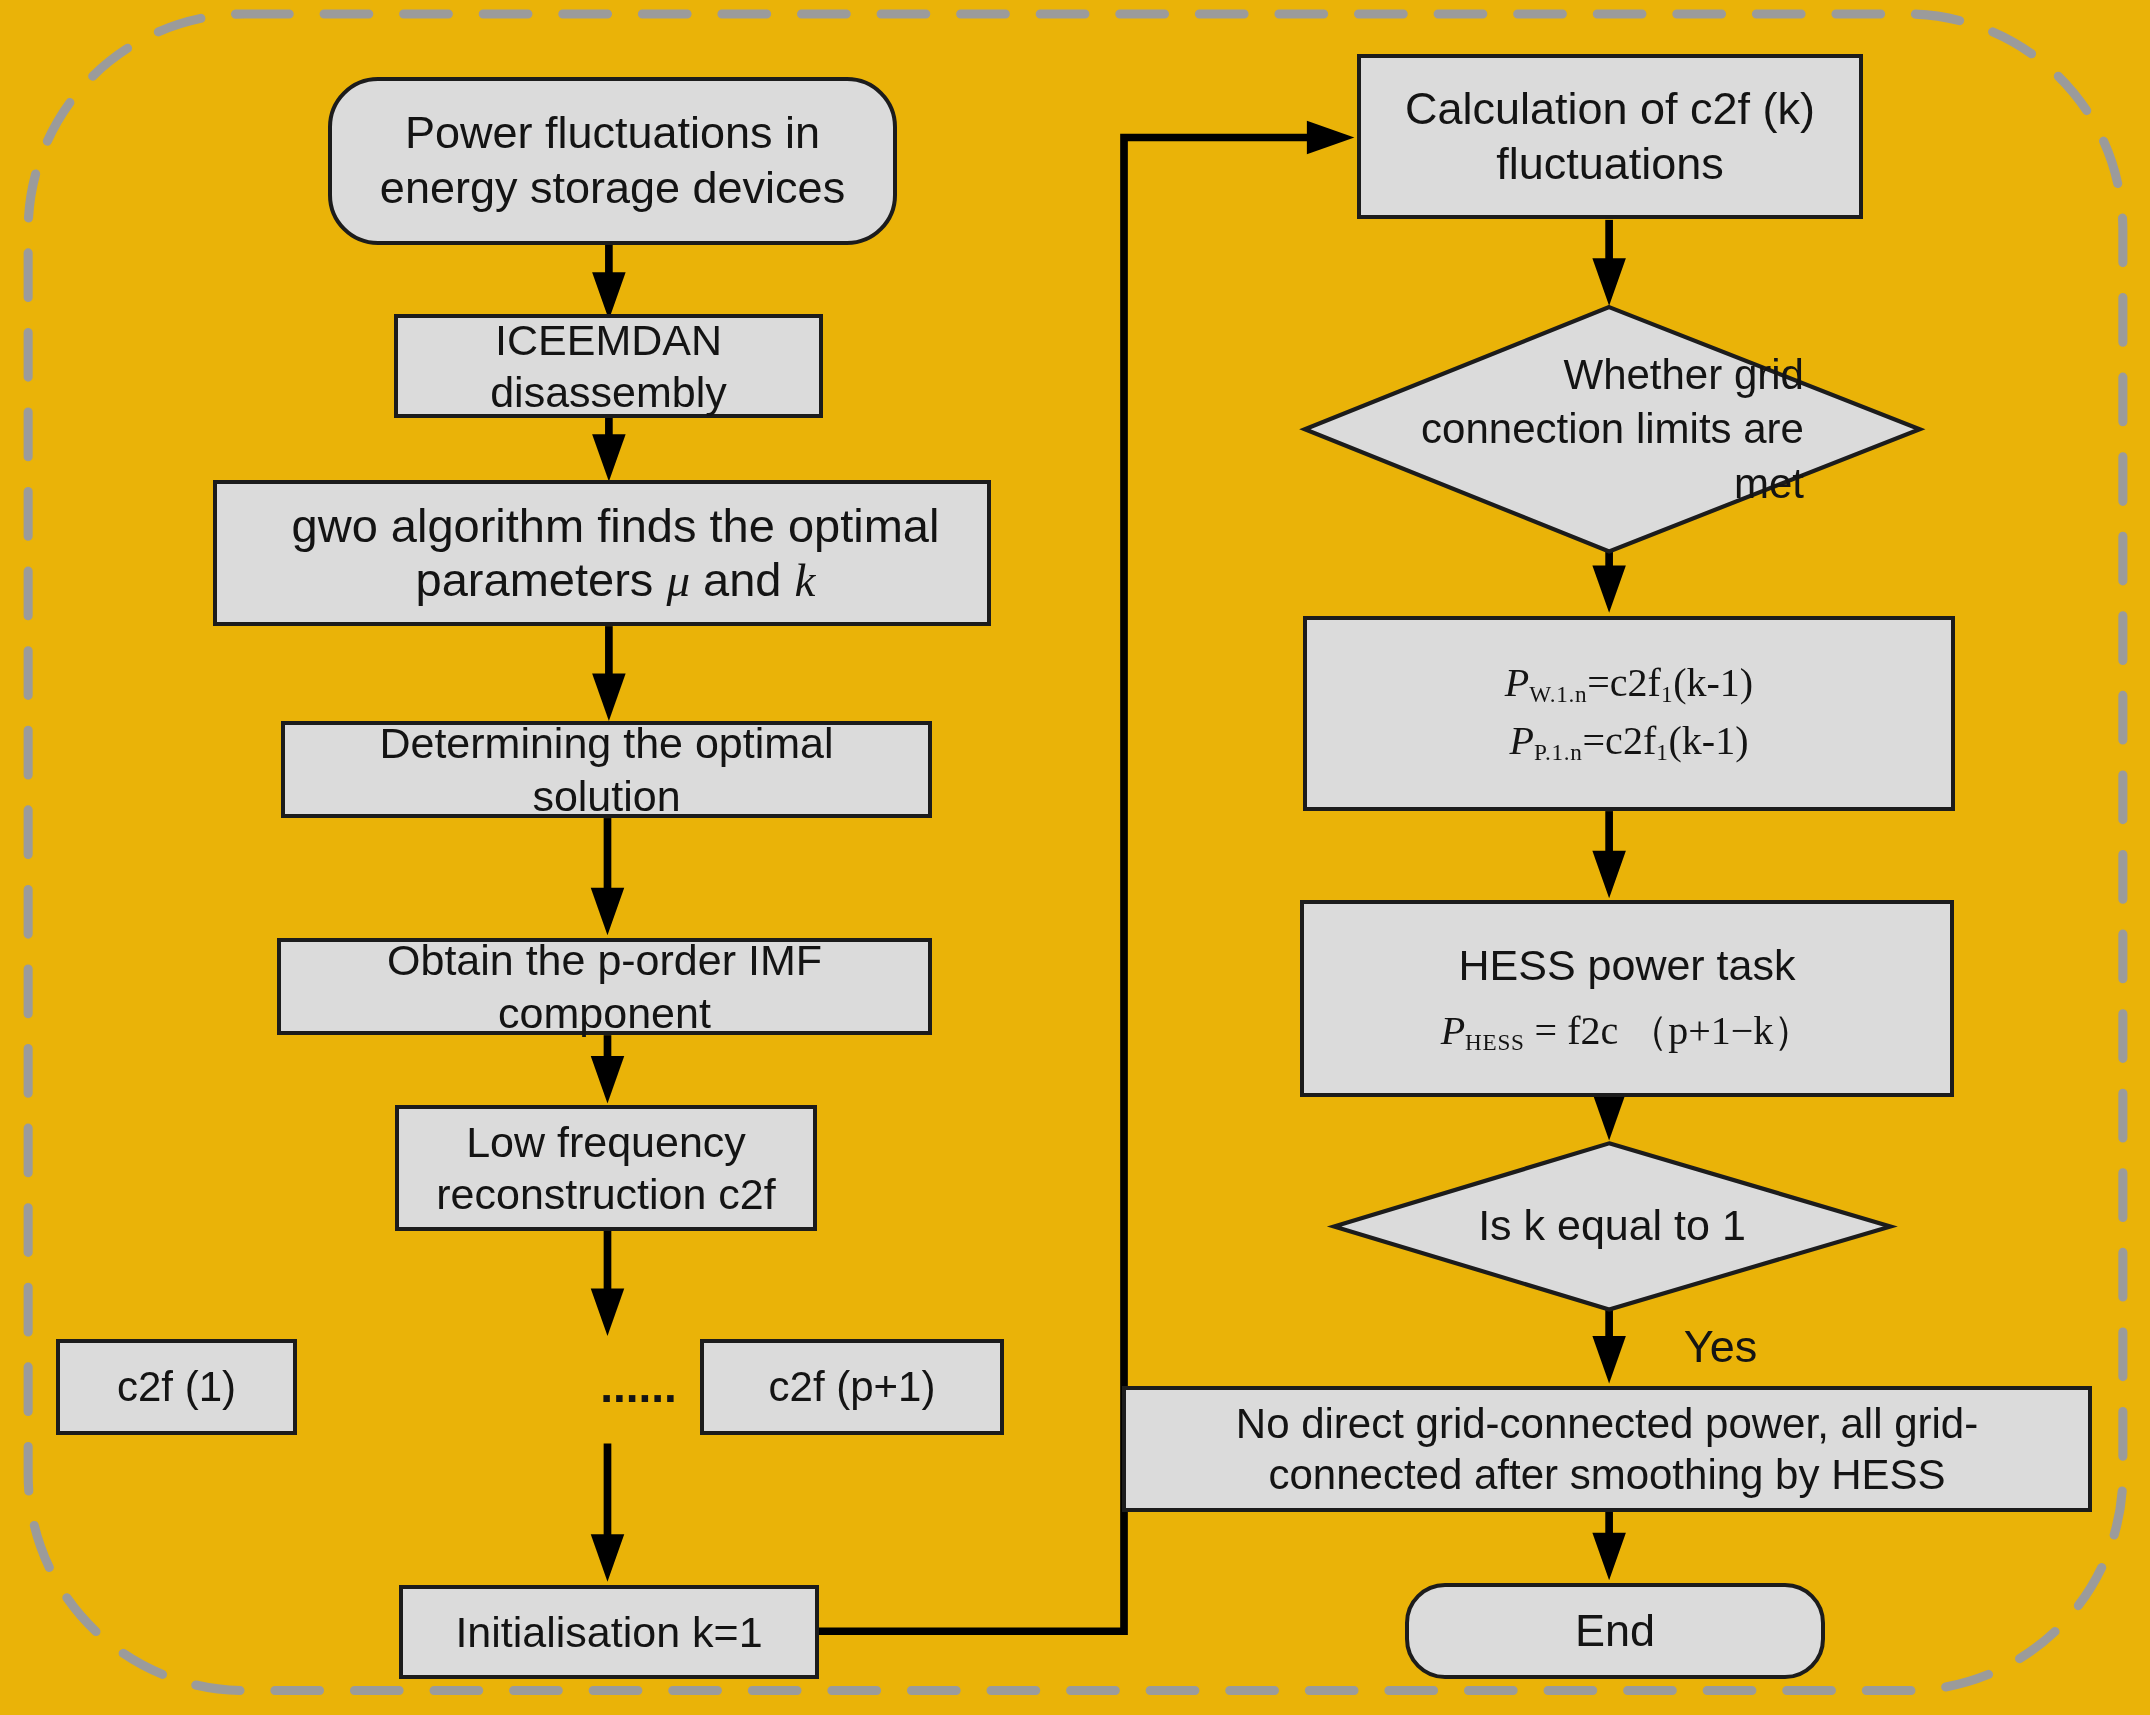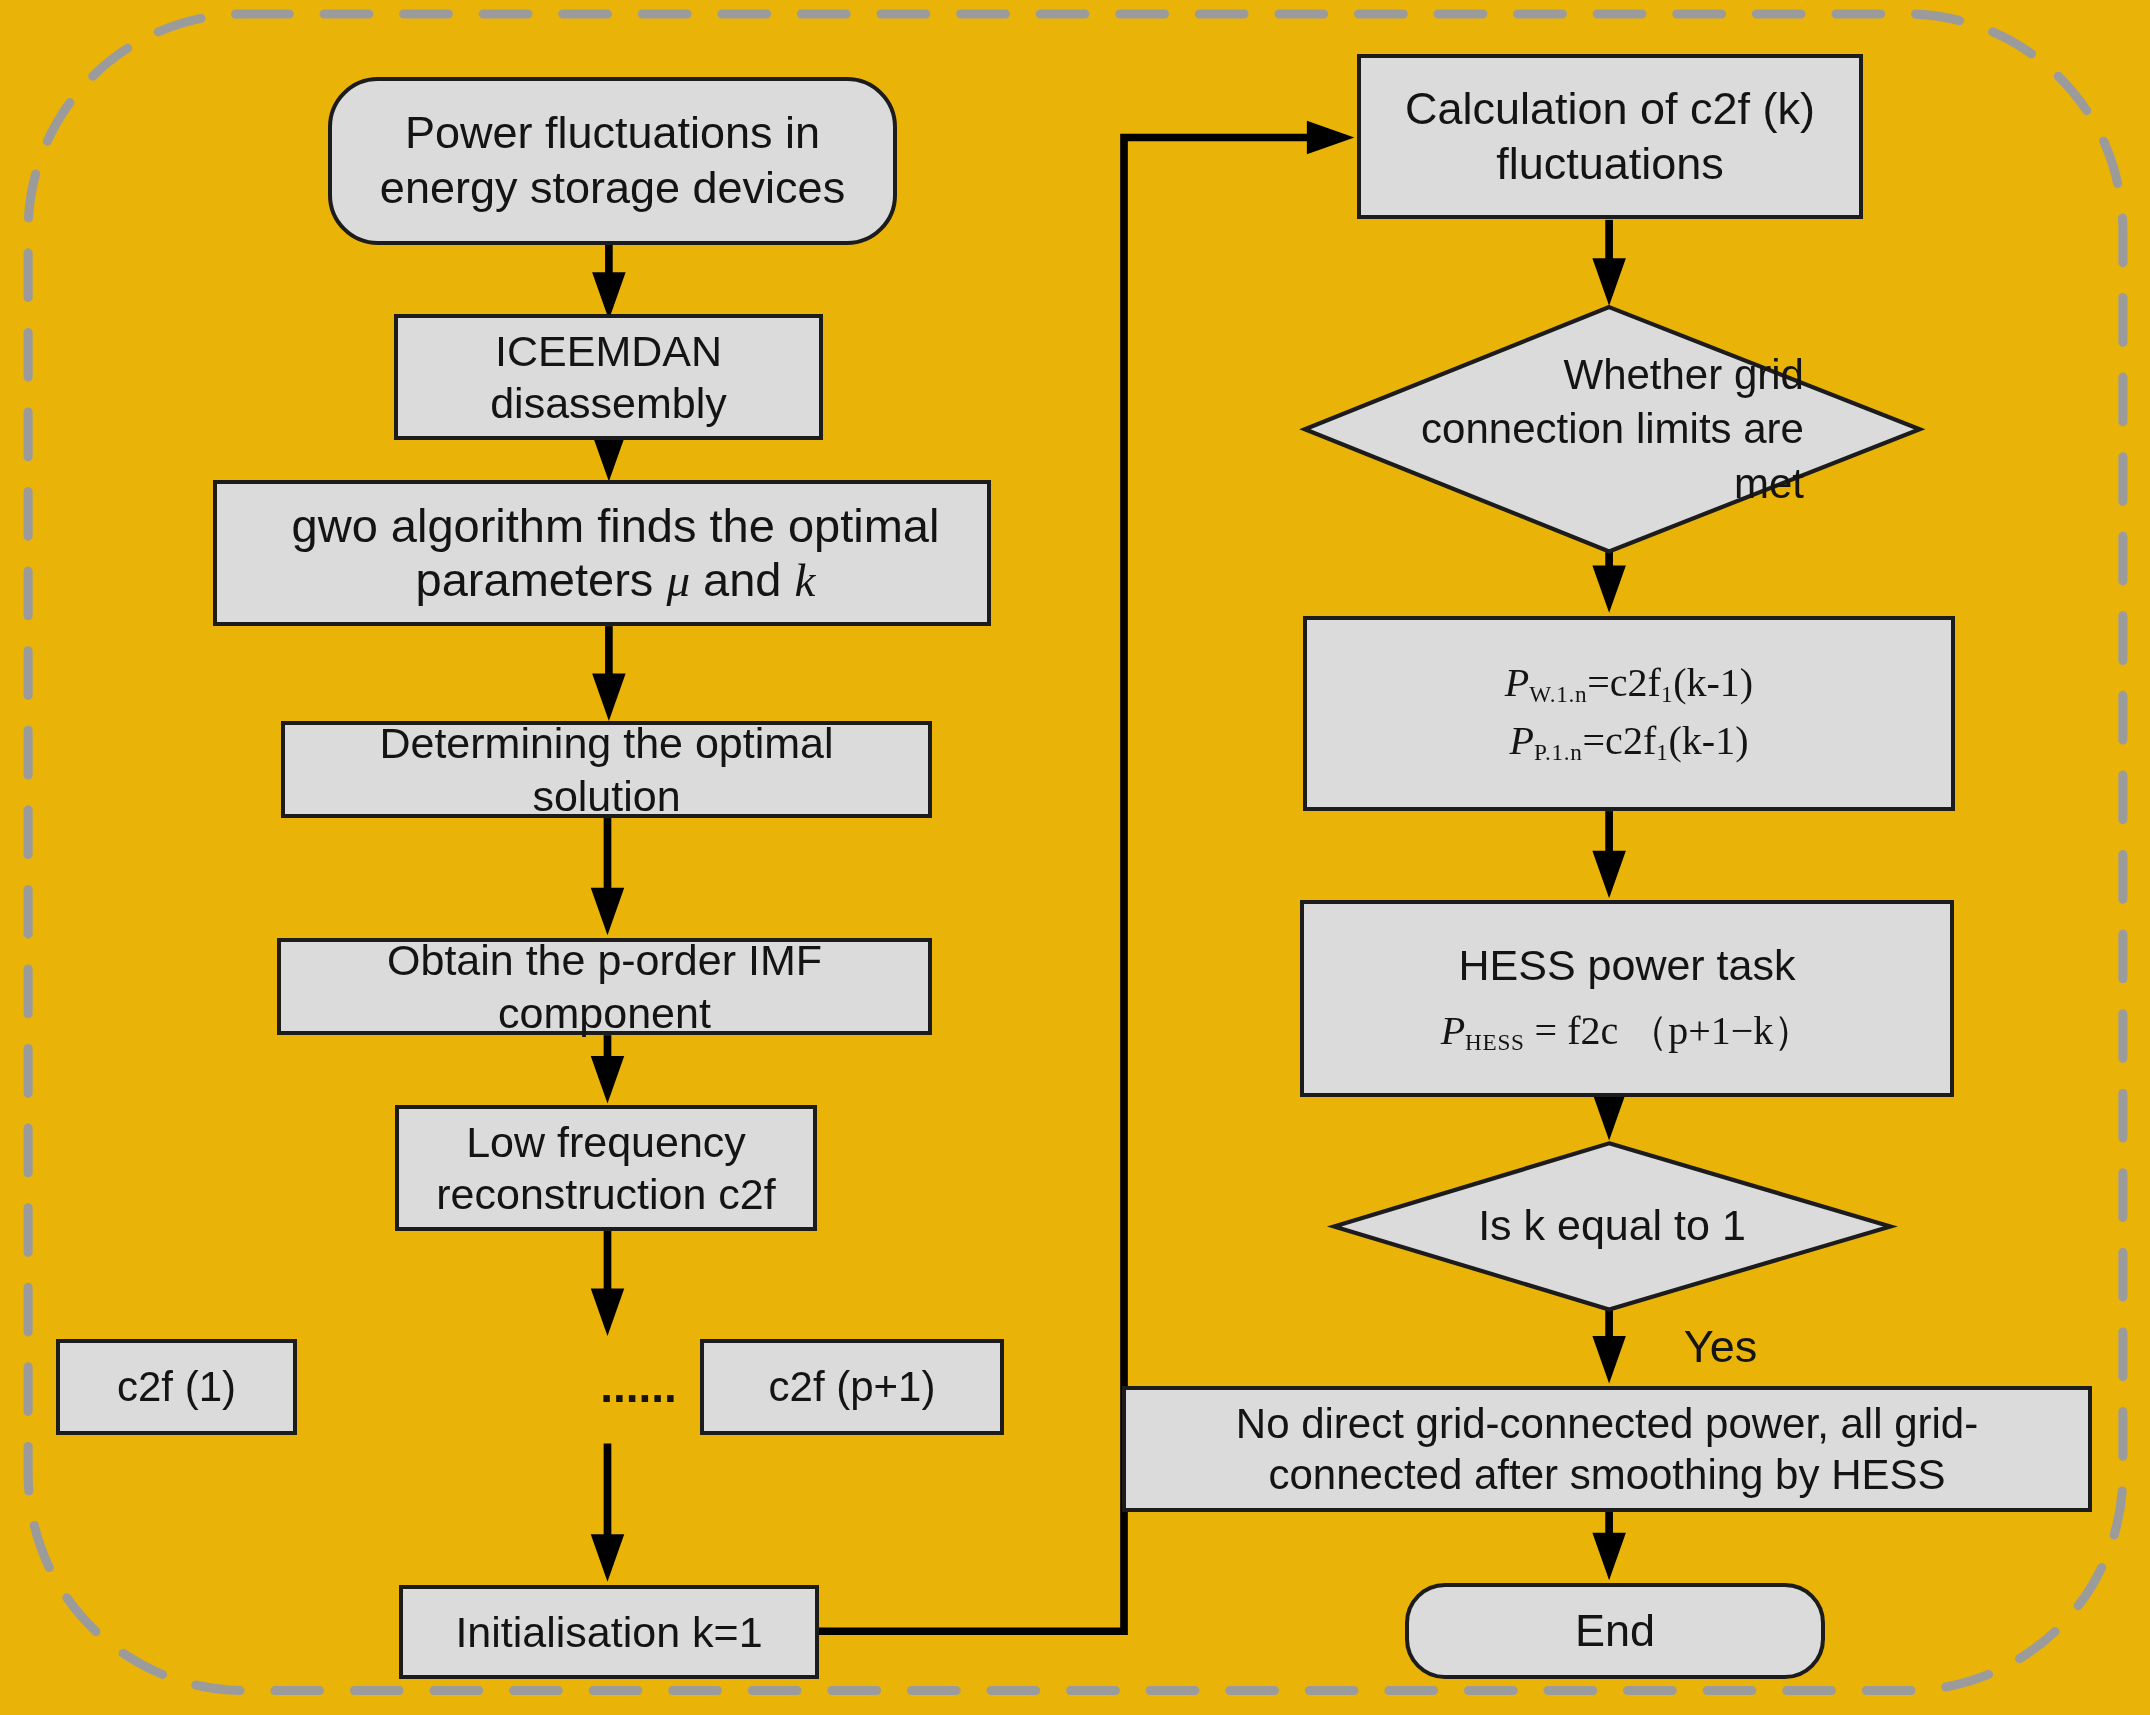--- a/index.html
+++ b/index.html
@@ -85,21 +85,21 @@
       <polygon points="2305,2264 2281,2196 2329,2196" stroke="none"></polygon>
     </g>
 
     <polygon points="2305,440 2750,615 2305,790 1869,615" fill="#dbdbdb" stroke="#1c1c1c" stroke-width="6"></polygon>
     <polygon points="2305,1638 2708,1757 2305,1876 1911,1757" fill="#dbdbdb" stroke="#1c1c1c" stroke-width="6"></polygon>
   </svg>
 
   <div class="box ml rounded-big" style="left:328px;top:77px;width:569px;height:168px;font-size:45px;">Power fluctuations in
 energy storage devices</div>
 
-  <div class="box ml" style="left:394px;top:314px;width:429px;height:126px;font-size:43px;">ICEEMDAN
+  <div class="box ml" style="left:394px;top:314px;width:429px;height:104px;font-size:43px;">ICEEMDAN
 disassembly</div>
 
   <div class="box col" style="left:213px;top:480px;width:778px;height:146px;font-size:47px;padding-left:27px;">
     <div class="title-line">gwo algorithm finds the optimal</div>
     <div class="title-line"><span>parameters </span><span class="math">μ</span><span> and </span><span class="math">k</span></div>
   </div>
 
   <div class="box ml" style="left:281px;top:721px;width:651px;height:97px;font-size:43px;">Determining the optimal
 solution</div>
 

